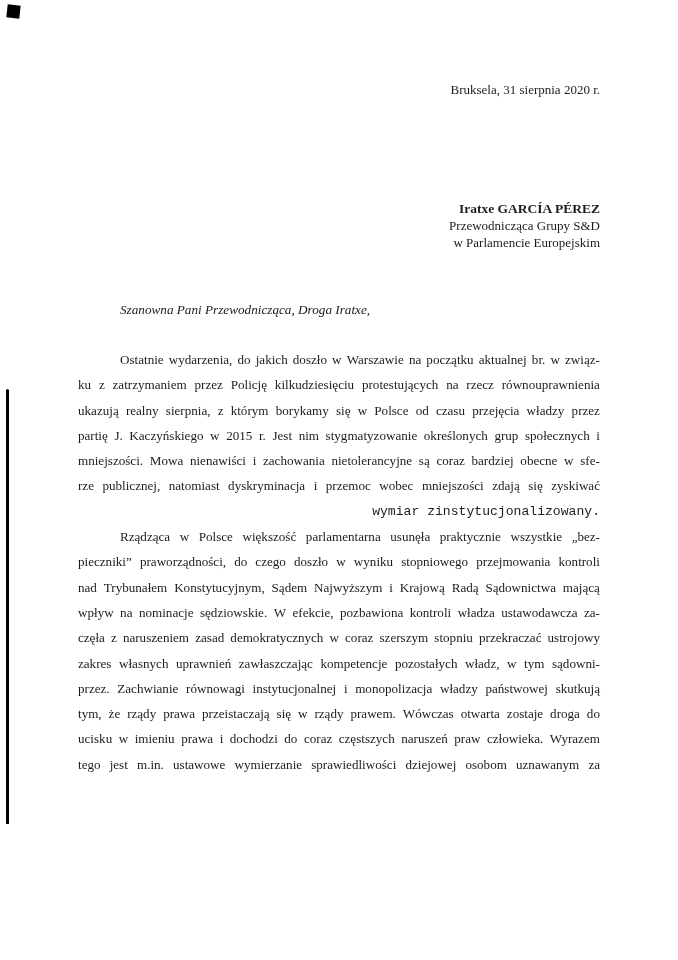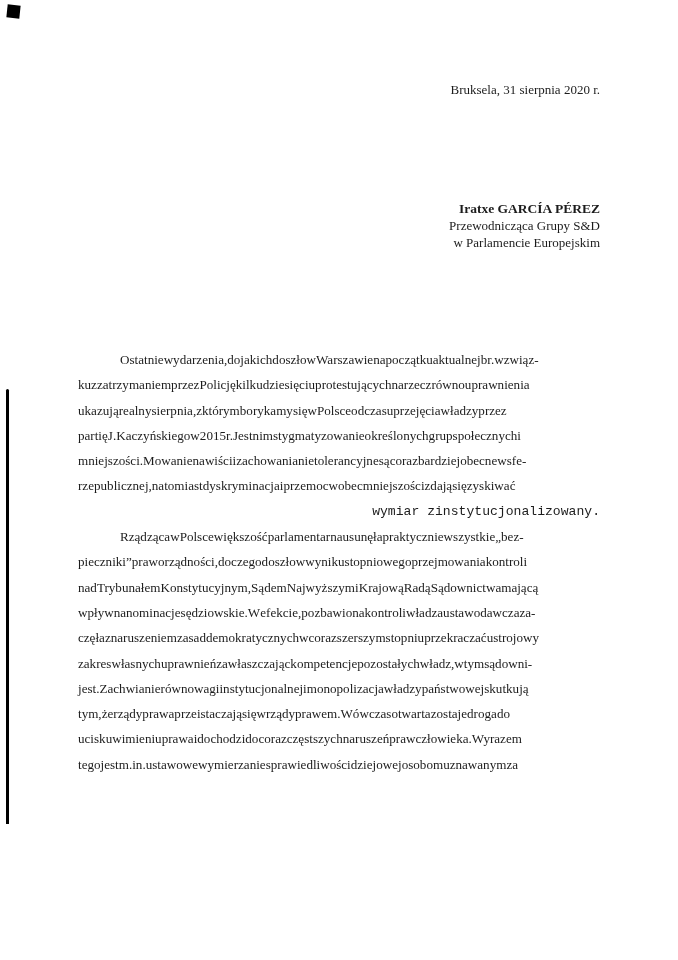--- a/index.html
+++ b/index.html
@@ -72,21 +72,21 @@
     width: 522px;
     font-size: 13.1px;
   }
   .line {
     height: 25.3px;
     line-height: 25.3px;
     white-space: nowrap;
   }
   .line.just {
     display: flex;
-    justify-content: flex-start;
+    justify-content: space-between;
   }
   .line.indent { padding-left: 42px; }
   .line.last { text-align: right; font-family: Liberation Mono, monospace; }
 </style>
 </head>
 <body>
 
 <div class="page">
 
   <div class="artifact artifact-corner"></div>
@@ -94,20 +94,21 @@
   <div class="artifact artifact-bottom-bar"></div>
 
   <div class="dateline">Bruksela, 31 sierpnia 2020 r.</div>
 
   <div class="recipient">
     <div class="recipient-name">Iratxe GARCÍA PÉREZ</div>
     <div class="recipient-role">Przewodnicząca Grupy S&amp;D</div>
     <div class="recipient-org">w Parlamencie Europejskim</div>
   </div>
 
+  <div class="salutation">Szanowna Pani Przewodnicząca, Droga Iratxe,</div>
 
   <div class="letter-body" id="letter-body">
       <div class="line indent just">
         <span>Ostatnie</span>
         <span>wydarzenia,</span>
         <span>do</span>
         <span>jakich</span>
         <span>doszło</span>
         <span>w</span>
         <span>Warszawie</span>
@@ -256,21 +257,21 @@
         <span>uprawnień</span>
         <span>zawłaszczając</span>
         <span>kompetencje</span>
         <span>pozostałych</span>
         <span>władz,</span>
         <span>w</span>
         <span>tym</span>
         <span>sądowni-</span>
       </div>
       <div class="line just">
-        <span>jest.</span>
+        <span>przez.</span>
         <span>Zachwianie</span>
         <span>równowagi</span>
         <span>instytucjonalnej</span>
         <span>i</span>
         <span>monopolizacja</span>
         <span>władzy</span>
         <span>państwowej</span>
         <span>skutkują</span>
       </div>
       <div class="line just">

